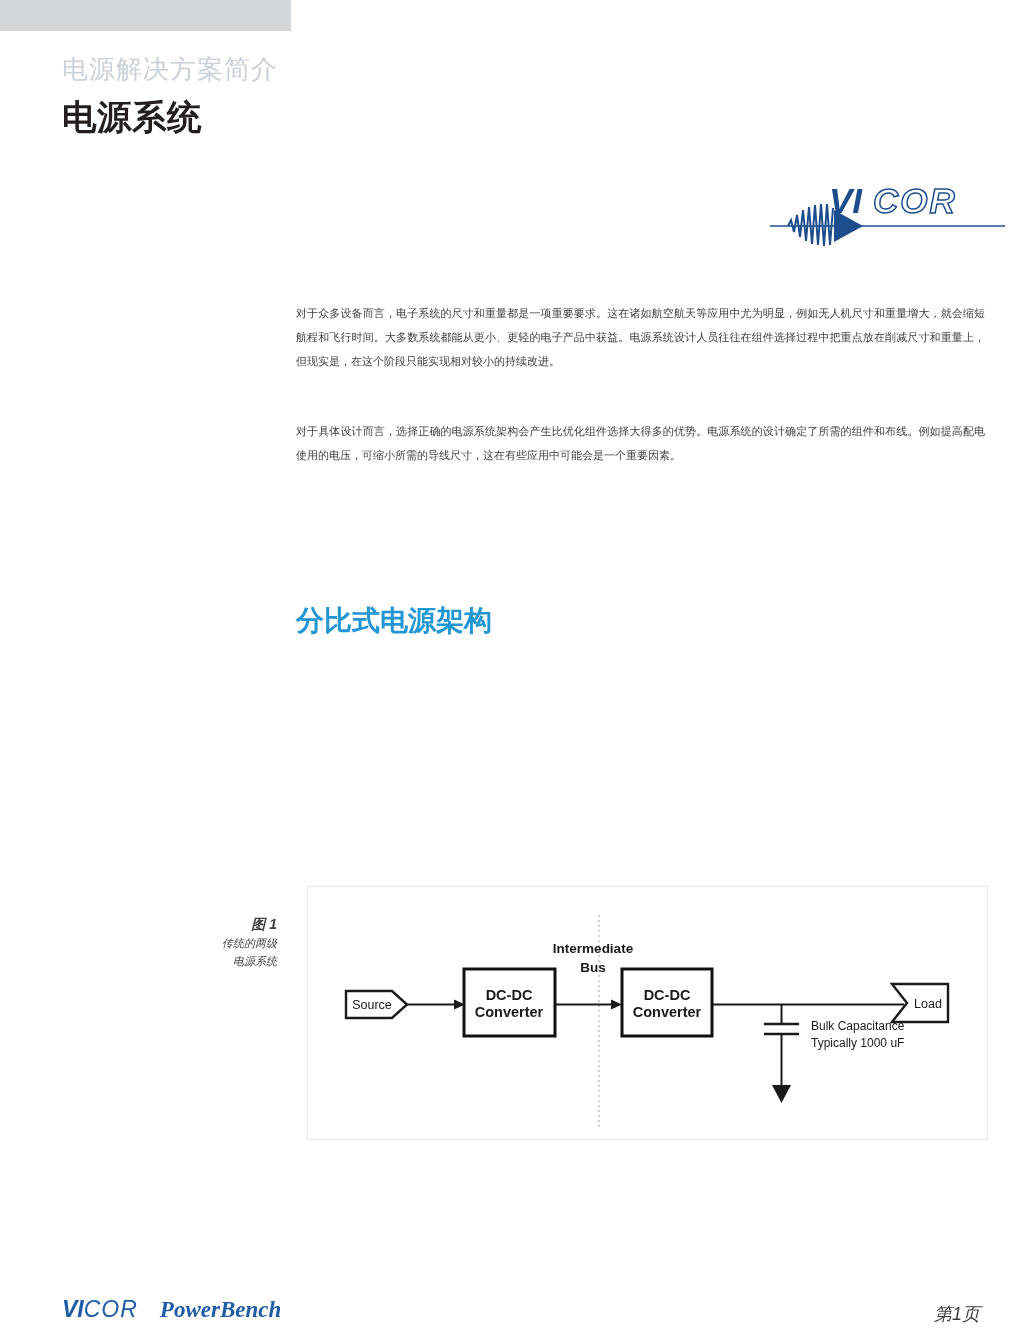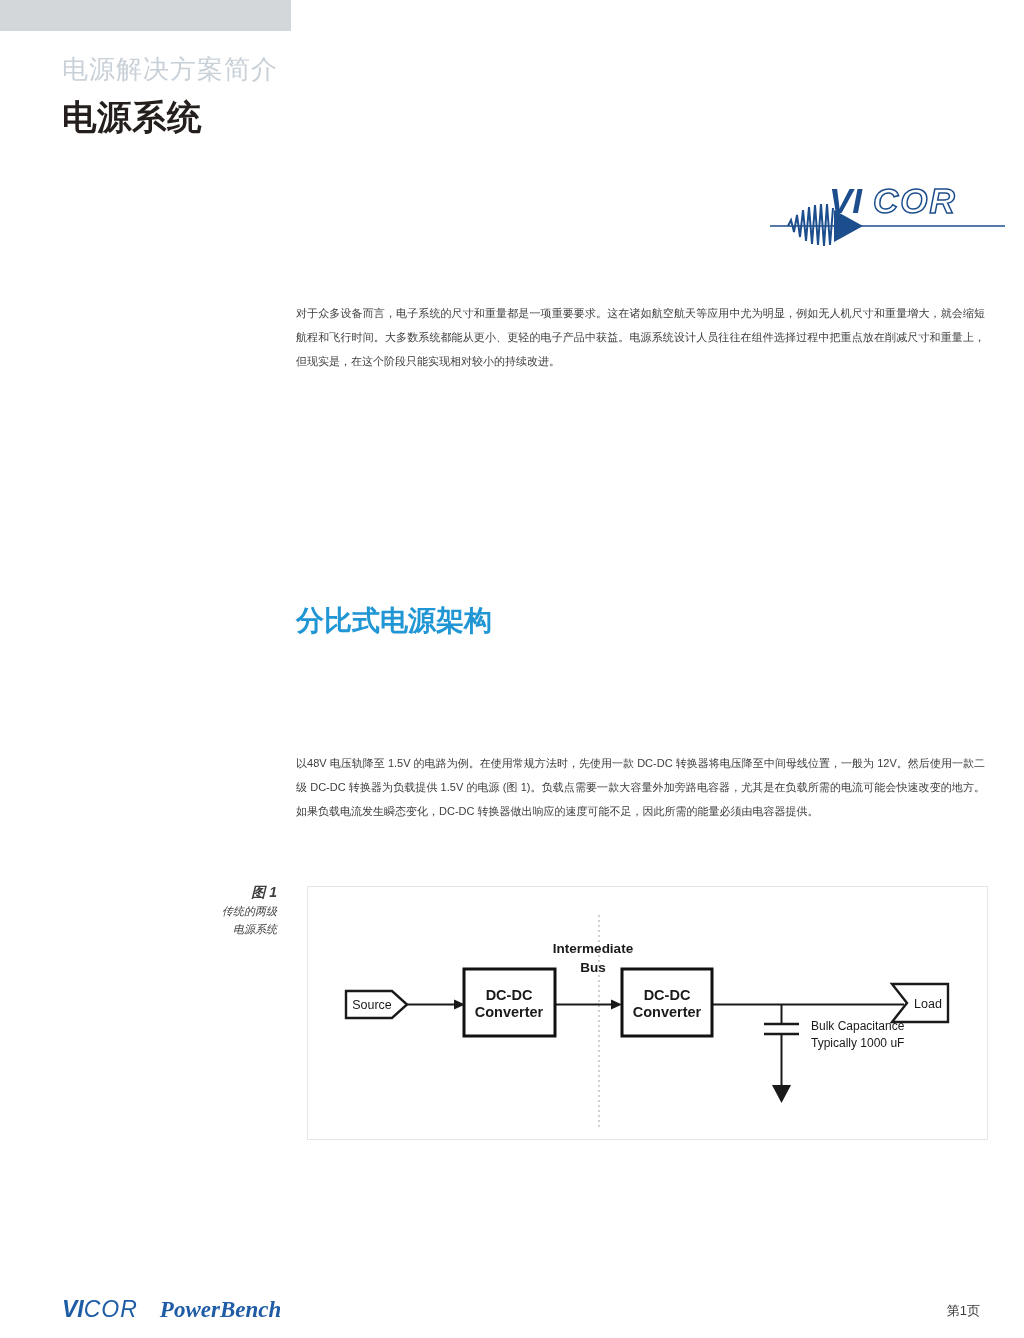--- a/index.html
+++ b/index.html
@@ -8,30 +8,30 @@
     font-family:"Liberation Sans","DejaVu Sans",sans-serif;color:#3d3d3d;
   }
   .topbar{position:absolute;left:0;top:0;width:291px;height:31px;background:#d3d7d9;}
   .eyebrow{position:absolute;left:62px;top:52px;font-size:26px;color:#c9d1d8;letter-spacing:1px;}
   .title{position:absolute;left:62px;top:95px;font-size:34.5px;line-height:44px;font-weight:700;color:#241f1c;letter-spacing:0.5px;}
   .para{position:absolute;left:296px;width:689px;font-size:11px;line-height:24px;text-align:justify;color:#3d3d3d;}
   .p1{top:301px;} .p2{top:419px;} .p3{top:509px;} .p4{top:676px;} .p5{top:751px;}
   .section-heading{position:absolute;left:296px;top:602px;font-size:28px;font-weight:700;color:#2196d4;}
   .logo{position:absolute;left:763px;top:182px;}
   .caption{position:absolute;right:747px;top:882px;text-align:right;color:#3f3f3f;}
-  .caption .cap-label{font-size:14px;font-weight:700;font-style:italic;line-height:20px;}
+  .caption .cap-label{font-size:14px;font-weight:700;font-style:italic;line-height:20px;margin-top:32px;}
   .caption .cap-line{font-size:11px;font-style:italic;line-height:18px;}
   .figure-box{position:absolute;left:307px;top:886px;width:681px;height:254px;border:1px solid #e0e8eb;background:#fff;box-sizing:border-box;}
   .figure-box svg{display:block;}
   .diagram-text{font-family:"Liberation Sans","DejaVu Sans",sans-serif;fill:#1a1a1a;}
   .footer-brand{position:absolute;left:62px;top:1296px;white-space:nowrap;}
   .f-vi{font-size:23px;font-weight:700;font-style:italic;color:#1e5ca6;}
   .f-cor{font-size:23px;font-weight:400;font-style:italic;color:#1e5ca6;letter-spacing:1px;}
   .f-prod{font-size:23px;font-style:italic;font-weight:600;font-family:"Liberation Serif","DejaVu Serif",serif;color:#1e5ca6;margin-left:22px;}
-  .page-number{position:absolute;right:44px;top:1302px;font-size:13px;color:#3c3c3c;}
+  .page-number{position:absolute;right:44px;top:1302px;font-size:18px;color:#3c3c3c;font-style:italic;}
 </style>
 </head>
 <body>
 
 <div id="page">
 
   <div class="topbar"></div>
 
   <div class="eyebrow">电源解决方案简介</div>
 
@@ -47,24 +47,24 @@
       </g>
       <g>
         <line x1="7" y1="44" x2="242" y2="44" stroke="#1c4d8c" stroke-width="1.6"></line>
         <path d="M25,44 L28,38 L31,50 L34,33 L37,55 L40,28 L43,59 L46,25 L49,62 L52,23 L55,63 L58,22 L61,64 L64,22 L67,63 L70,26" fill="none" stroke="#1c4d8c" stroke-width="2"></path>
         <polygon points="71,28 71,60 100,44" fill="#1c4d8c"></polygon>
       </g>
     </svg>
   </div>
 
   <div class="para p1">对于众多设备而言，电子系统的尺寸和重量都是一项重要要求。这在诸如航空航天等应用中尤为明显，例如无人机尺寸和重量增大，就会缩短航程和飞行时间。大多数系统都能从更小、更轻的电子产品中获益。电源系统设计人员往往在组件选择过程中把重点放在削减尺寸和重量上，但现实是，在这个阶段只能实现相对较小的持续改进。</div>
+  <div class="para p2">对于具体设计而言，选择正确的电源系统架构会产生比优化组件选择大得多的优势。电源系统的设计确定了所需的组件和布线。例如提高配电使用的电压，可缩小所需的导线尺寸，这在有些应用中可能会是一个重要因素。</div>
 
   <div class="section-heading">分比式电源架构</div>
 
-  <div class="para p5">以48V 电压轨降至 1.5V 的电路为例。在使用常规方法时，先使用一款 DC-DC 转换器将电压降至中间母线位置，一般为 12V。然后使用一款二级 DC-DC 转换器为负载提供 1.5V 的电源 (图 1)。负载点需要一款大容量外加旁路电容器，尤其是在负载所需的电流可能会快速改变的地方。如果负载电流发生瞬态变化，DC-DC 转换器做出响应的速度可能不足，因此所需的能量必须由电容器提供。</div>
 
   <div class="caption">
     <div class="cap-label">图 1</div>
     <div class="cap-line">传统的两级</div>
     <div class="cap-line">电源系统</div>
   </div>
 
   <div class="figure-box">
     <svg width="679" height="252" viewBox="0 0 679 252">
 

